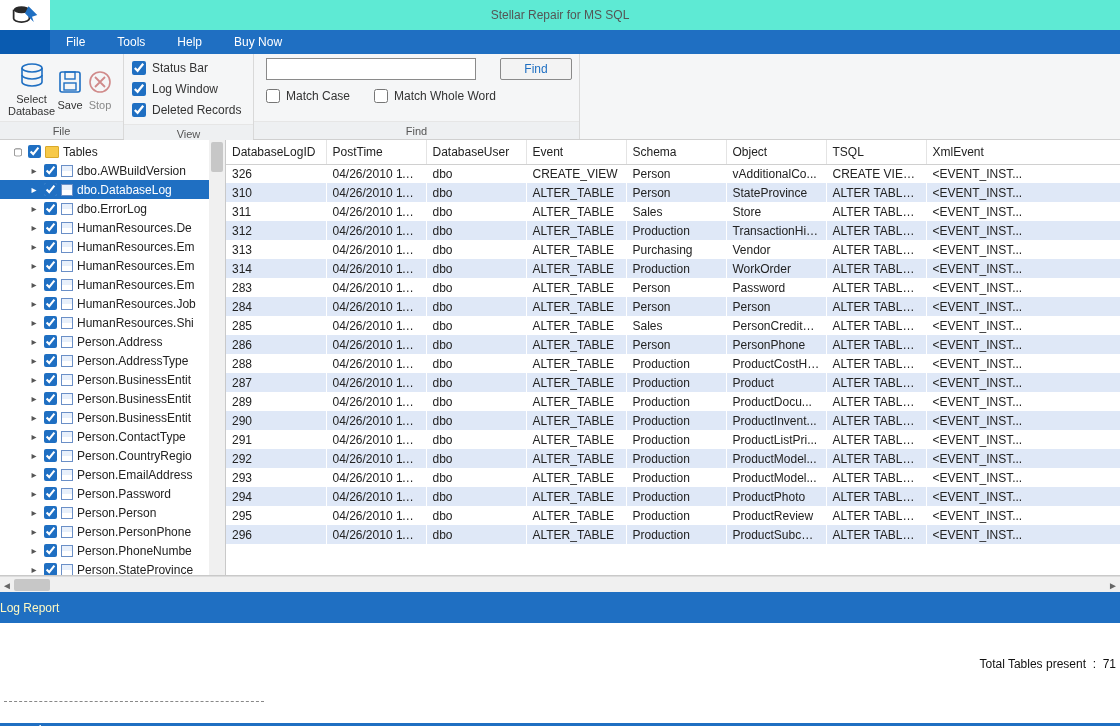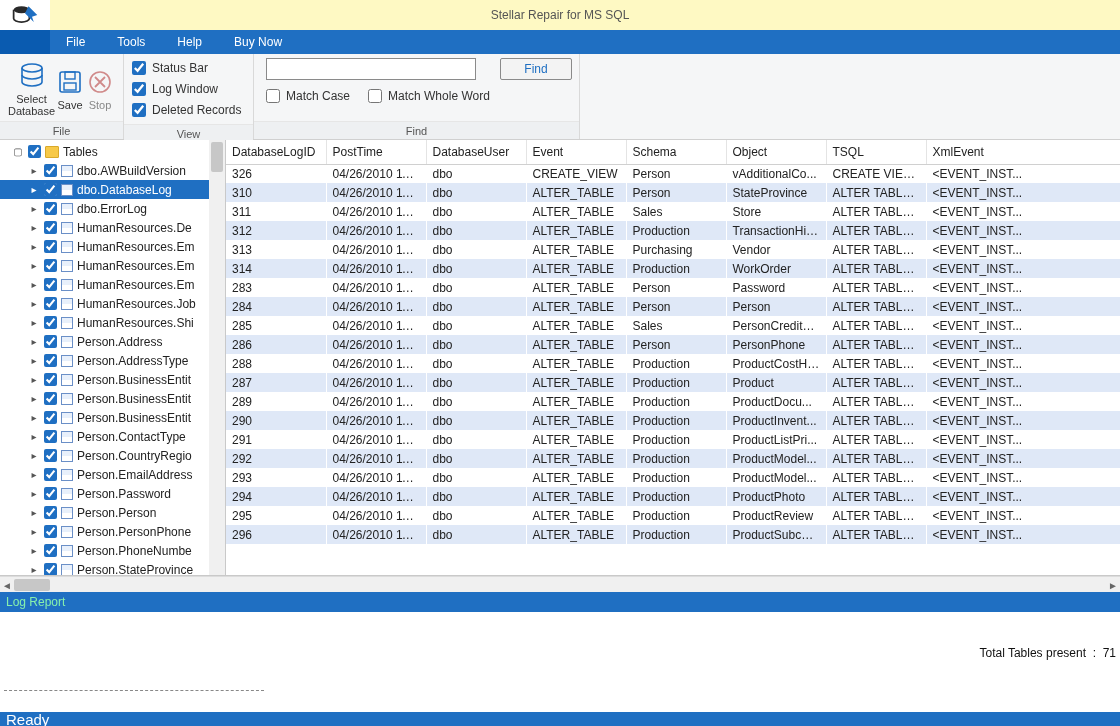--- a/index.html
+++ b/index.html
@@ -1,19 +1,19 @@
 <!DOCTYPE html>
 <html><head>
 <meta charset="utf-8">
 <style>
   * { box-sizing: border-box; margin: 0; padding: 0; font-family: "Segoe UI", Tahoma, sans-serif; }
   html,body { width: 1120px; height: 726px; overflow: hidden; background:#fff; }
 
   
-  .titlebar { height: 30px; background: #fef9c3; display:flex; align-items:center; position:relative; border-bottom:0; }
+  .titlebar { height: 30px; background: #5eead4; display:flex; align-items:center; position:relative; border-bottom:0; }
   .app-icon { width:50px; height:30px; display:flex; align-items:center; justify-content:center; background:#fff; }
   .app-icon svg { width:28px; height:28px; }
   .title-text { position:absolute; left:0; right:0; text-align:center; font-size:12px; color:#555; }
 
   
   .menubar { height: 24px; background:#1f6fc2; display:flex; align-items:stretch; }
   .file-corner { width:50px; background:#0a5bb0; }
   .menu-item { color:#fff; font-size:12px; padding:0 16px; display:flex; align-items:center; cursor:pointer; }
   .menu-item.file { background:#1f6fc2; }
 
@@ -26,21 +26,21 @@
   .big-btn .ico { height:34px; display:flex; align-items:center; justify-content:center; }
   .big-btn .lbl { line-height:12px; }
   .big-btn.disabled { color:#888; }
   .chk-row { display:flex; align-items:center; font-size:12px; color:#333; height:20px; }
   .chk-row input { margin-right:6px; accent-color:#1f6fc2; width:14px; height:14px; }
   .view-col { display:flex; flex-direction:column; justify-content:center; gap:1px; }
   .find-body { display:flex; flex-direction:column; gap:6px; padding:4px 12px; align-items:flex-start; }
   .find-row1 { display:flex; align-items:center; gap:24px; }
   .find-input { width:210px; height:22px; border:1px solid #8a8a8a; font-size:12px; padding:0 4px; }
   .find-btn { width:72px; height:22px; border:1px solid #8a8a8a; background:#f3f3f3; font-size:12px; color:#1f6fc2; cursor:pointer; border-radius:2px; }
-  .find-row2 { display:flex; gap:18px; }
+  .find-row2 { display:flex; gap:24px; }
 
   
   .main { height: 436px; display:flex; border-bottom:1px solid #c9c9c9; position:relative; }
   .tree-pane { width:226px; border-right:1px solid #c9c9c9; overflow:hidden; position:relative; background:#fff; }
   .tree-scroll { position:absolute; right:0; top:0; bottom:0; width:16px; background:#f0f0f0; }
   .tree-thumb { position:absolute; right:2px; top:2px; width:12px; height:30px; background:#c7c7c7; border-radius:2px; }
   .tree { font-size:12px; color:#222; padding-top:2px; }
   .tree-row { height:19px; display:flex; align-items:center; padding-left:28px; white-space:nowrap; cursor:pointer; }
   .tree-row.root { padding-left:12px; }
   .tree-row .twist { width:12px; text-align:center; color:#555; font-size:10px; }
@@ -58,21 +58,21 @@
   tr.odd td { background:#dfe8f7; }
 
   
   .hscroll { height:16px; background:#f0f0f0; border-top:1px solid #dcdcdc; position:relative; }
   .hscroll .hthumb { position:absolute; left:14px; top:2px; width:36px; height:12px; background:#c7c7c7; border-radius:2px; }
   .hscroll .arrow { position:absolute; top:0; width:14px; height:16px; display:flex; align-items:center; justify-content:center; color:#666; font-size:10px;}
   .hscroll .arrow.l { left:0; }
   .hscroll .arrow.r { right:0; }
 
   
-  .log-head { height:20px; background:#1f6fc2; color:#86efac; font-size:12px; padding-left:6px; display:flex; align-items:center; }
+  .log-head { height:31px; background:#1f6fc2; color:#fef9c3; font-size:12px; display:flex; align-items:center; }
 
   
   .log-body { height: 100px; font-size:12px; color:#111; padding:6px 4px 0 4px; line-height:14px; overflow:hidden; white-space:pre;text-align:right; }
   .log-sep { height:1px; border-top:1px dashed #888; margin:2px 0 4px 0; width:260px; }
 
   
   .status { height:14px; background:#1f6fc2; color:#fff; font-size:15px; padding-left:6px; display:flex; align-items:center; }
 </style>
 </head>
 <body>

